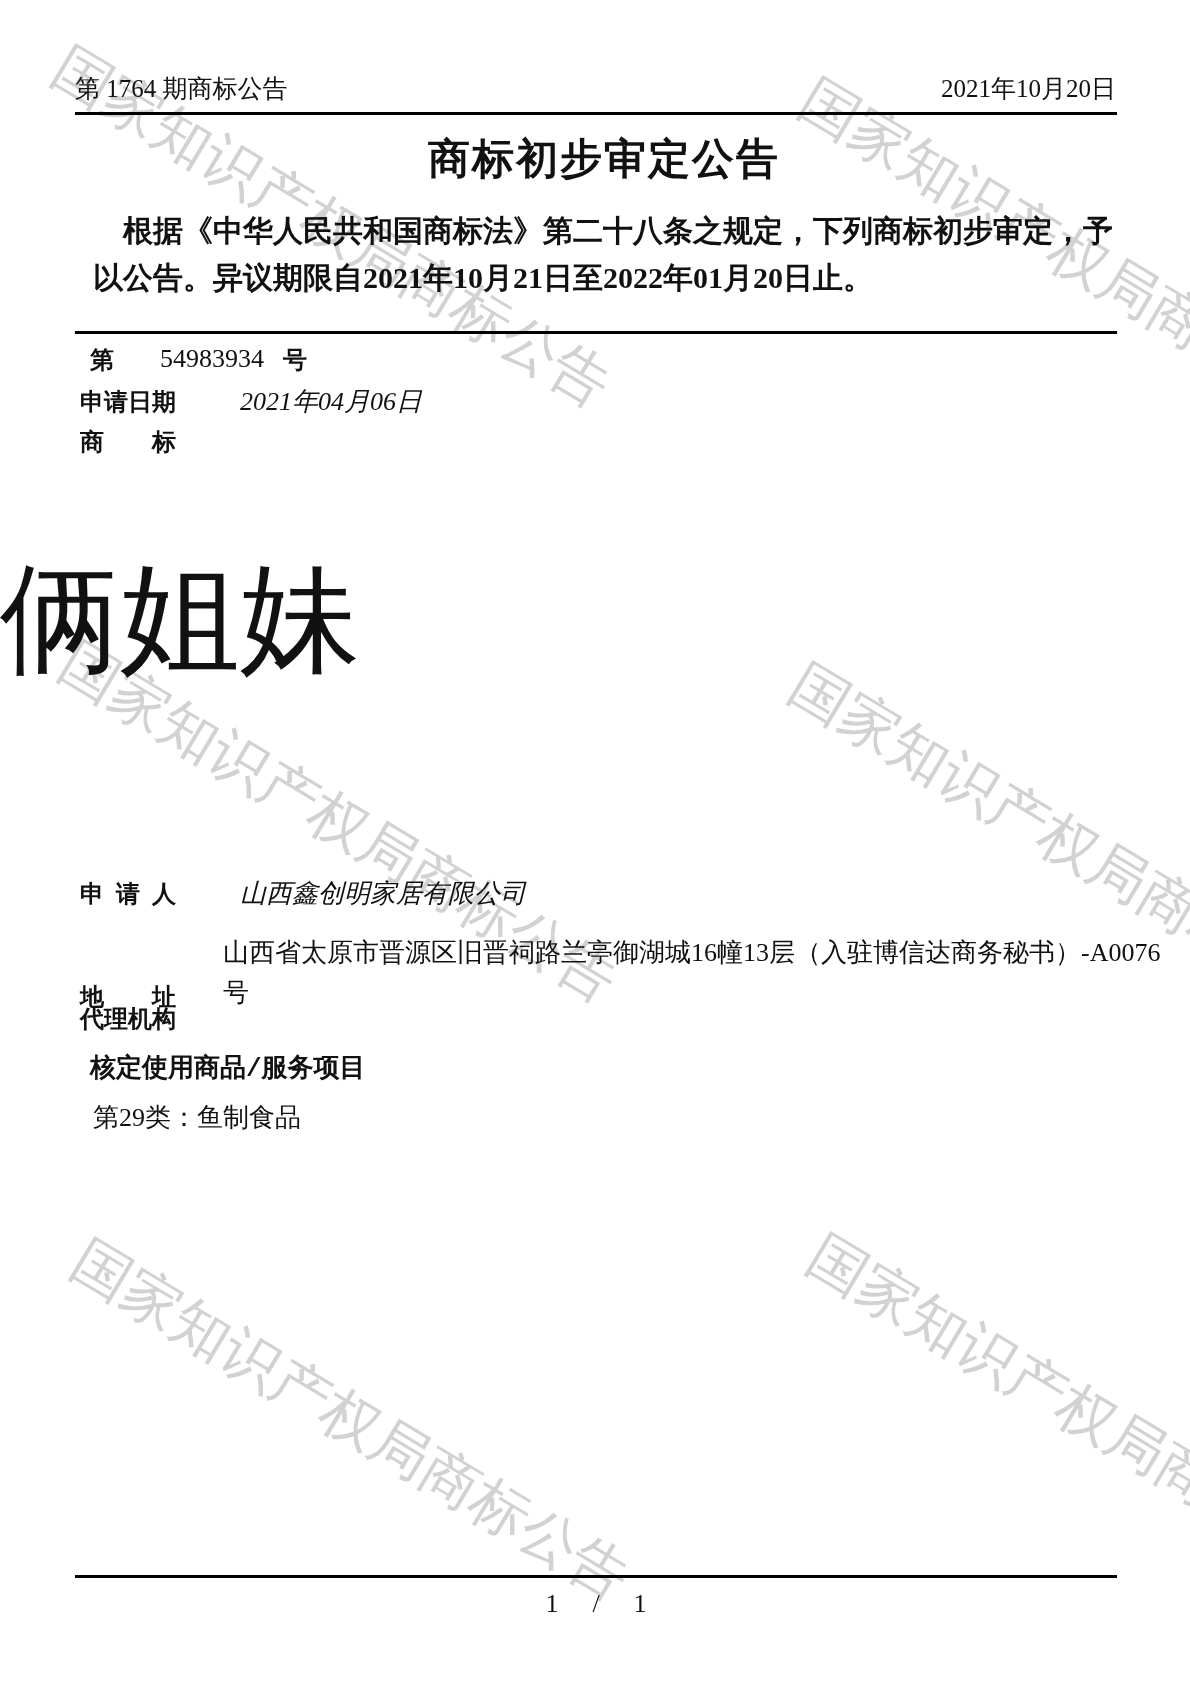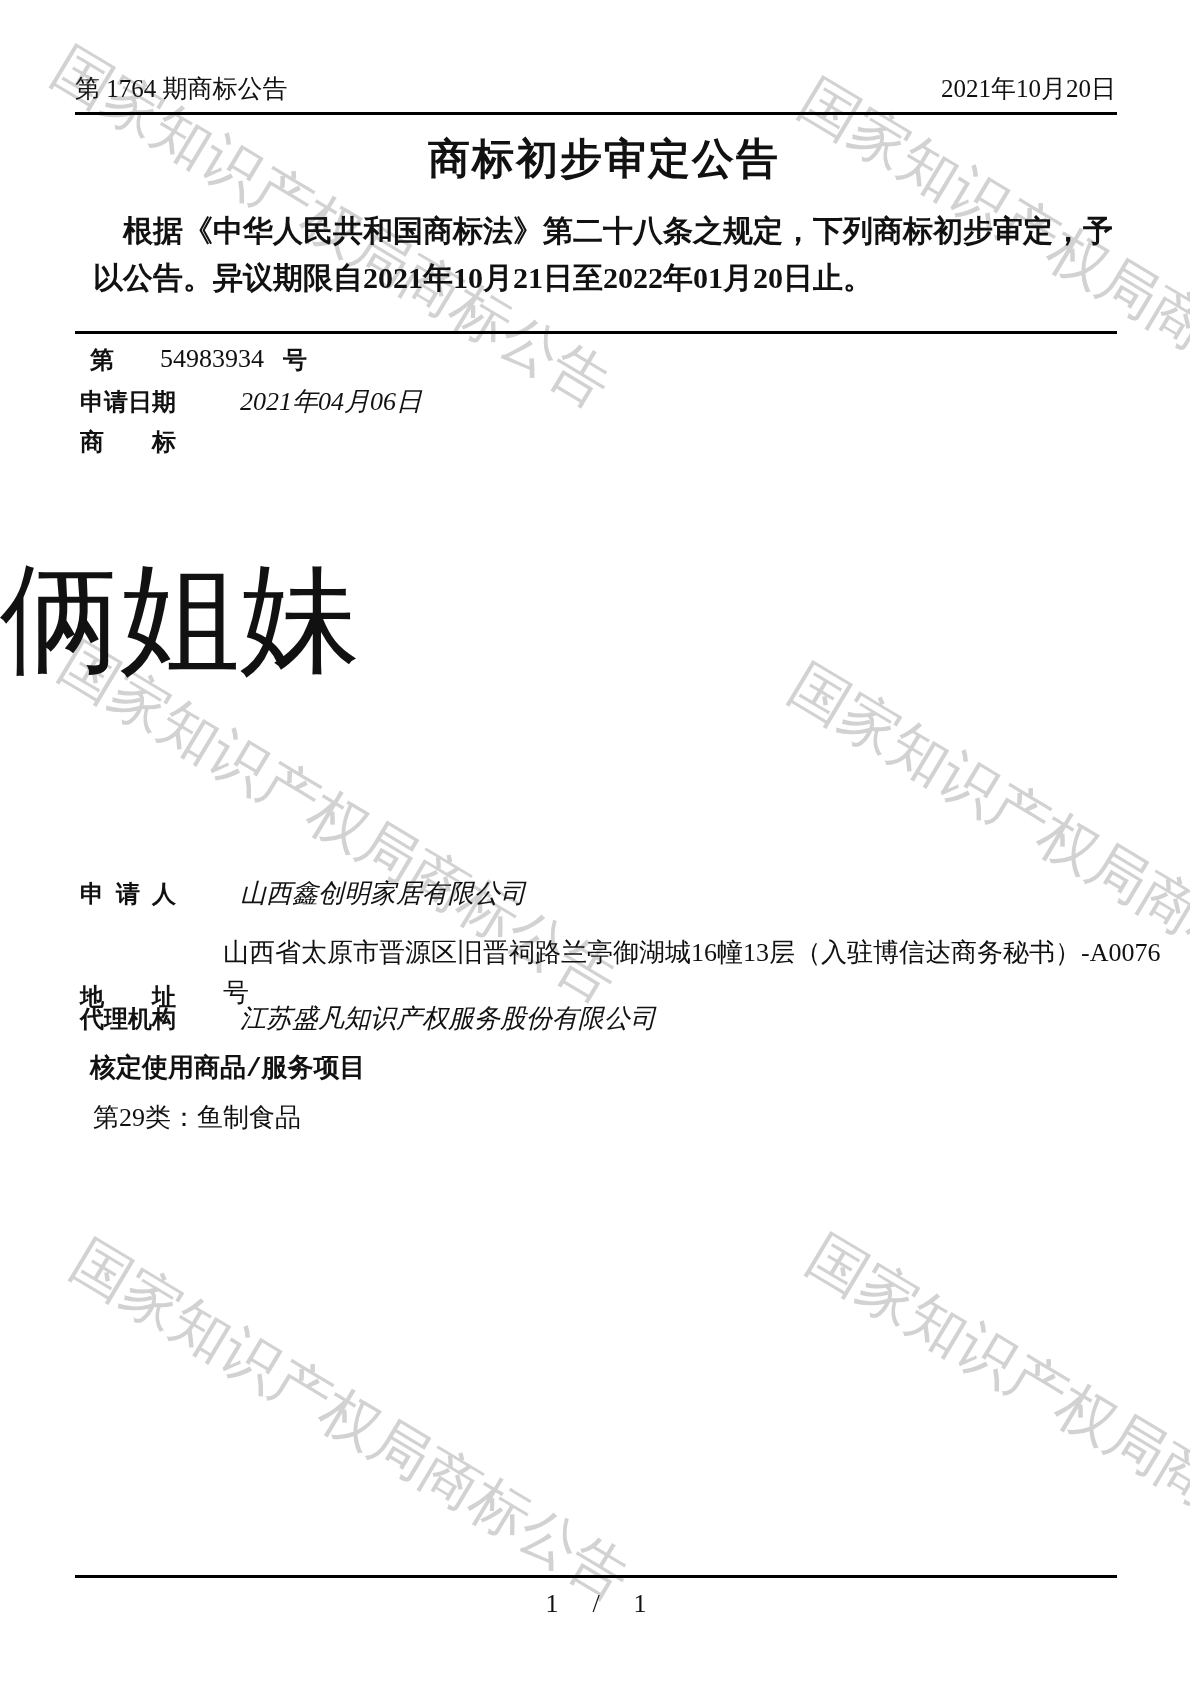--- a/index.html
+++ b/index.html
@@ -135,21 +135,20 @@
         <span>址</span>
       </span>
       <span class="val-block">
         <div>山西省太原市晋源区旧晋祠路兰亭御湖城16幢13层（入驻博信达商务秘书）-A0076</div>
         <div>号</div>
       </span>
     </div>
 
     <div class="row agent-row">
       <span class="lbl solid">代理机构</span>
-      <span class="val">江苏盛凡知识产权服务股份有限公司</span>
     </div>
 
     <div class="goods-header">核定使用商品/服务项目</div>
     <div class="goods-item">第29类：鱼制食品</div>
 
     <div class="rule rule-bottom"></div>
     <div class="footer">
       <span>1</span>
       <span>/</span>
       <span>1</span>

